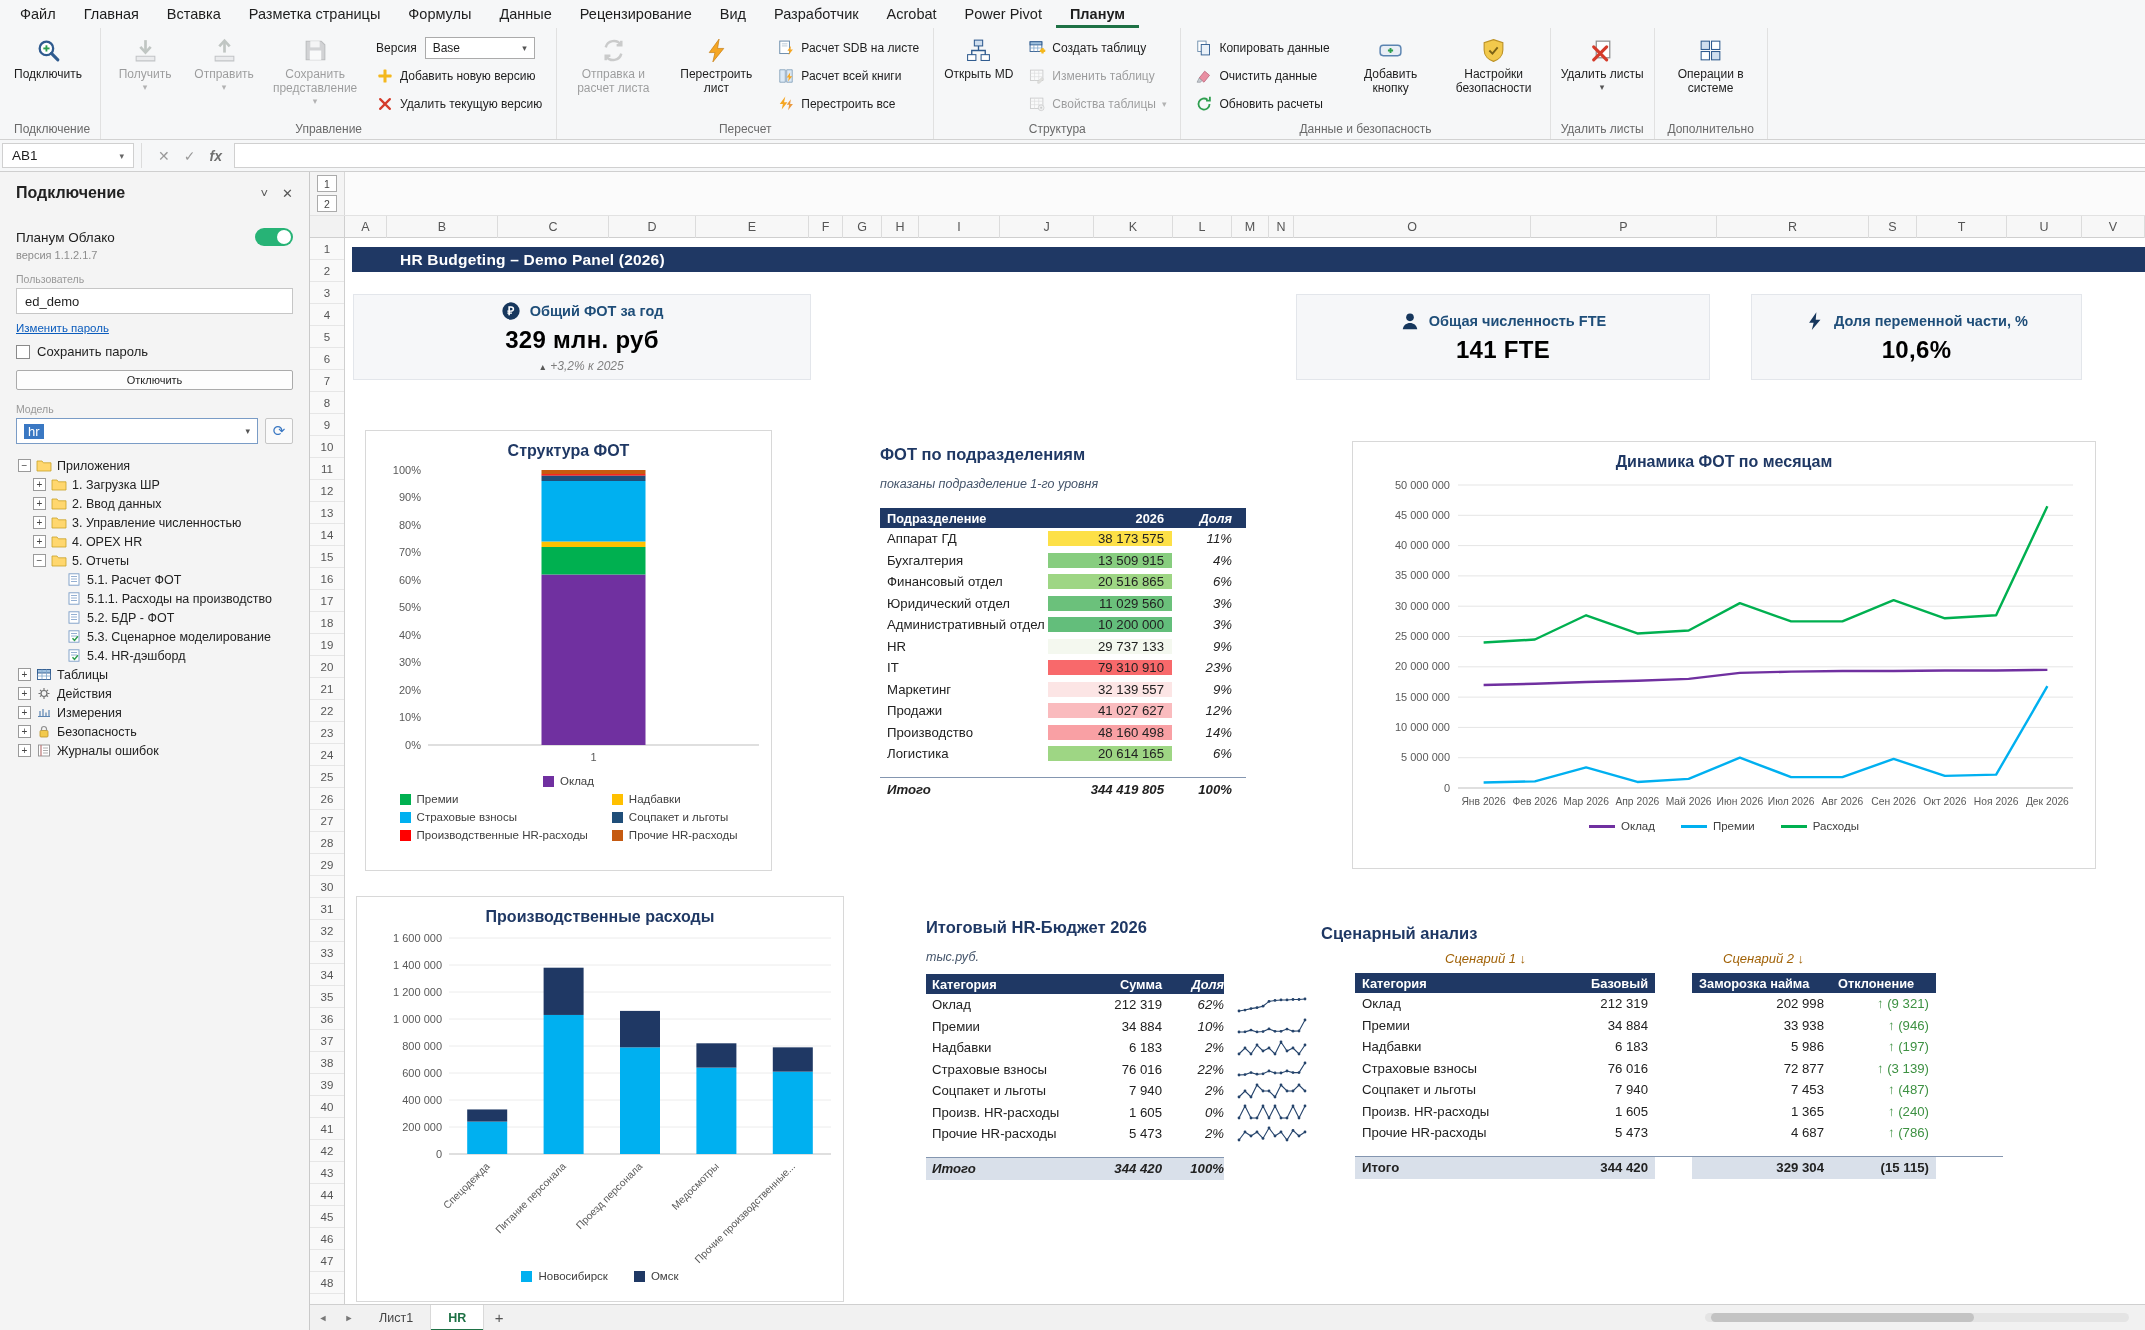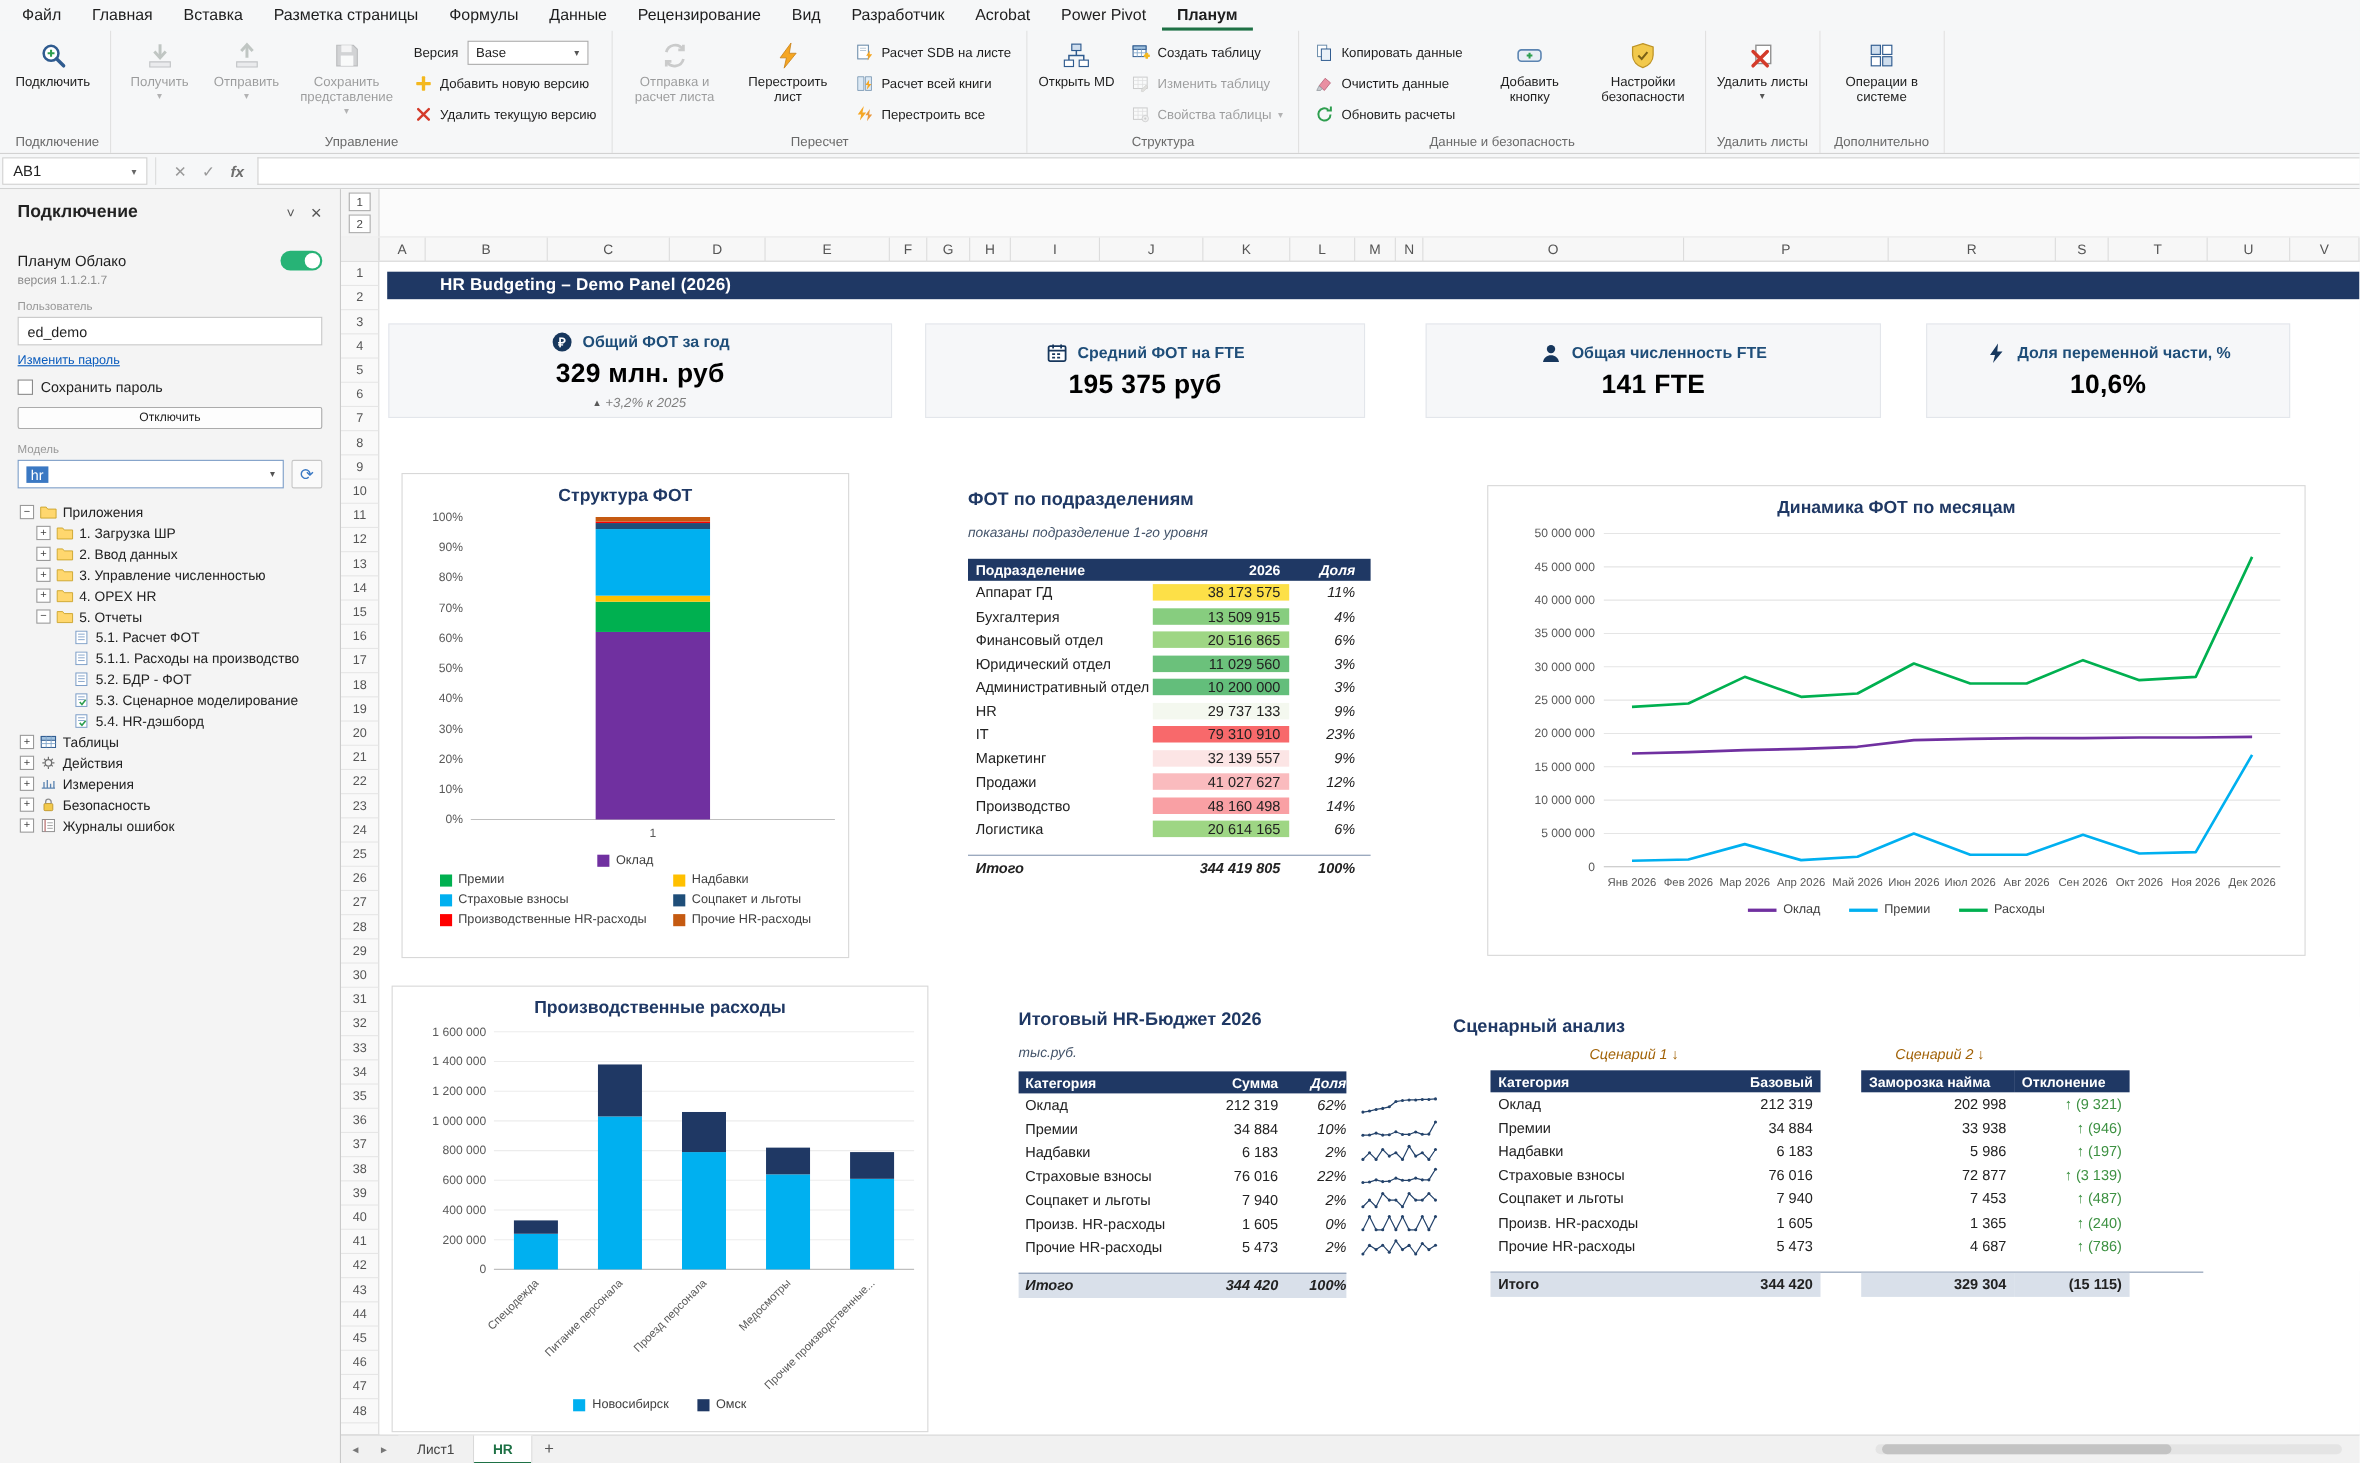--- a/index.html
+++ b/index.html
@@ -1150,32 +1150,20 @@
                     <text x="11" y="15.5" text-anchor="middle" font-size="13" fill="#fff">₽</text>
                   </svg></span>
                 <span>Общий ФОТ за год</span>
               </div>
               <div class="kpi-value">329 млн. руб</div>
               <div class="kpi-sub">
                 <span class="tri">▴</span>
                 <span>+3,2% к 2025</span>
               </div>
             </div>
-            <div class="kpi" id="kpi1">
-              <div class="kpi-title-row">
-                <span class="kpi-ic"><svg viewBox="0 0 22 22">
-                    <rect x="2.5" y="4" width="17" height="15" rx="1.5" fill="#fff" stroke="#17375D" stroke-width="1.8"></rect>
-                    <path d="M2.5 8.5h17" stroke="#17375D" stroke-width="1.8"></path>
-                    <path d="M7 2.5v4M15 2.5v4" stroke="#17375D" stroke-width="1.8"></path>
-                    <path d="M6 12h3M11 12h3M6 15.5h3M11 15.5h3" stroke="#17375D" stroke-width="1.6"></path>
-                  </svg></span>
-                <span>Средний ФОТ на FTE</span>
-              </div>
-              <div class="kpi-value">195 375 руб</div>
-            </div>
             <div class="kpi" id="kpi2">
               <div class="kpi-title-row">
                 <span class="kpi-ic"><svg viewBox="0 0 22 22">
                     <circle cx="11" cy="7" r="4.2" fill="#17375D"></circle>
                     <path d="M3 20c.8-4.5 4-6.8 8-6.8s7.2 2.3 8 6.8z" fill="#17375D"></path>
                   </svg></span>
                 <span>Общая численность FTE</span>
               </div>
               <div class="kpi-value">141 FTE</div>
             </div>

